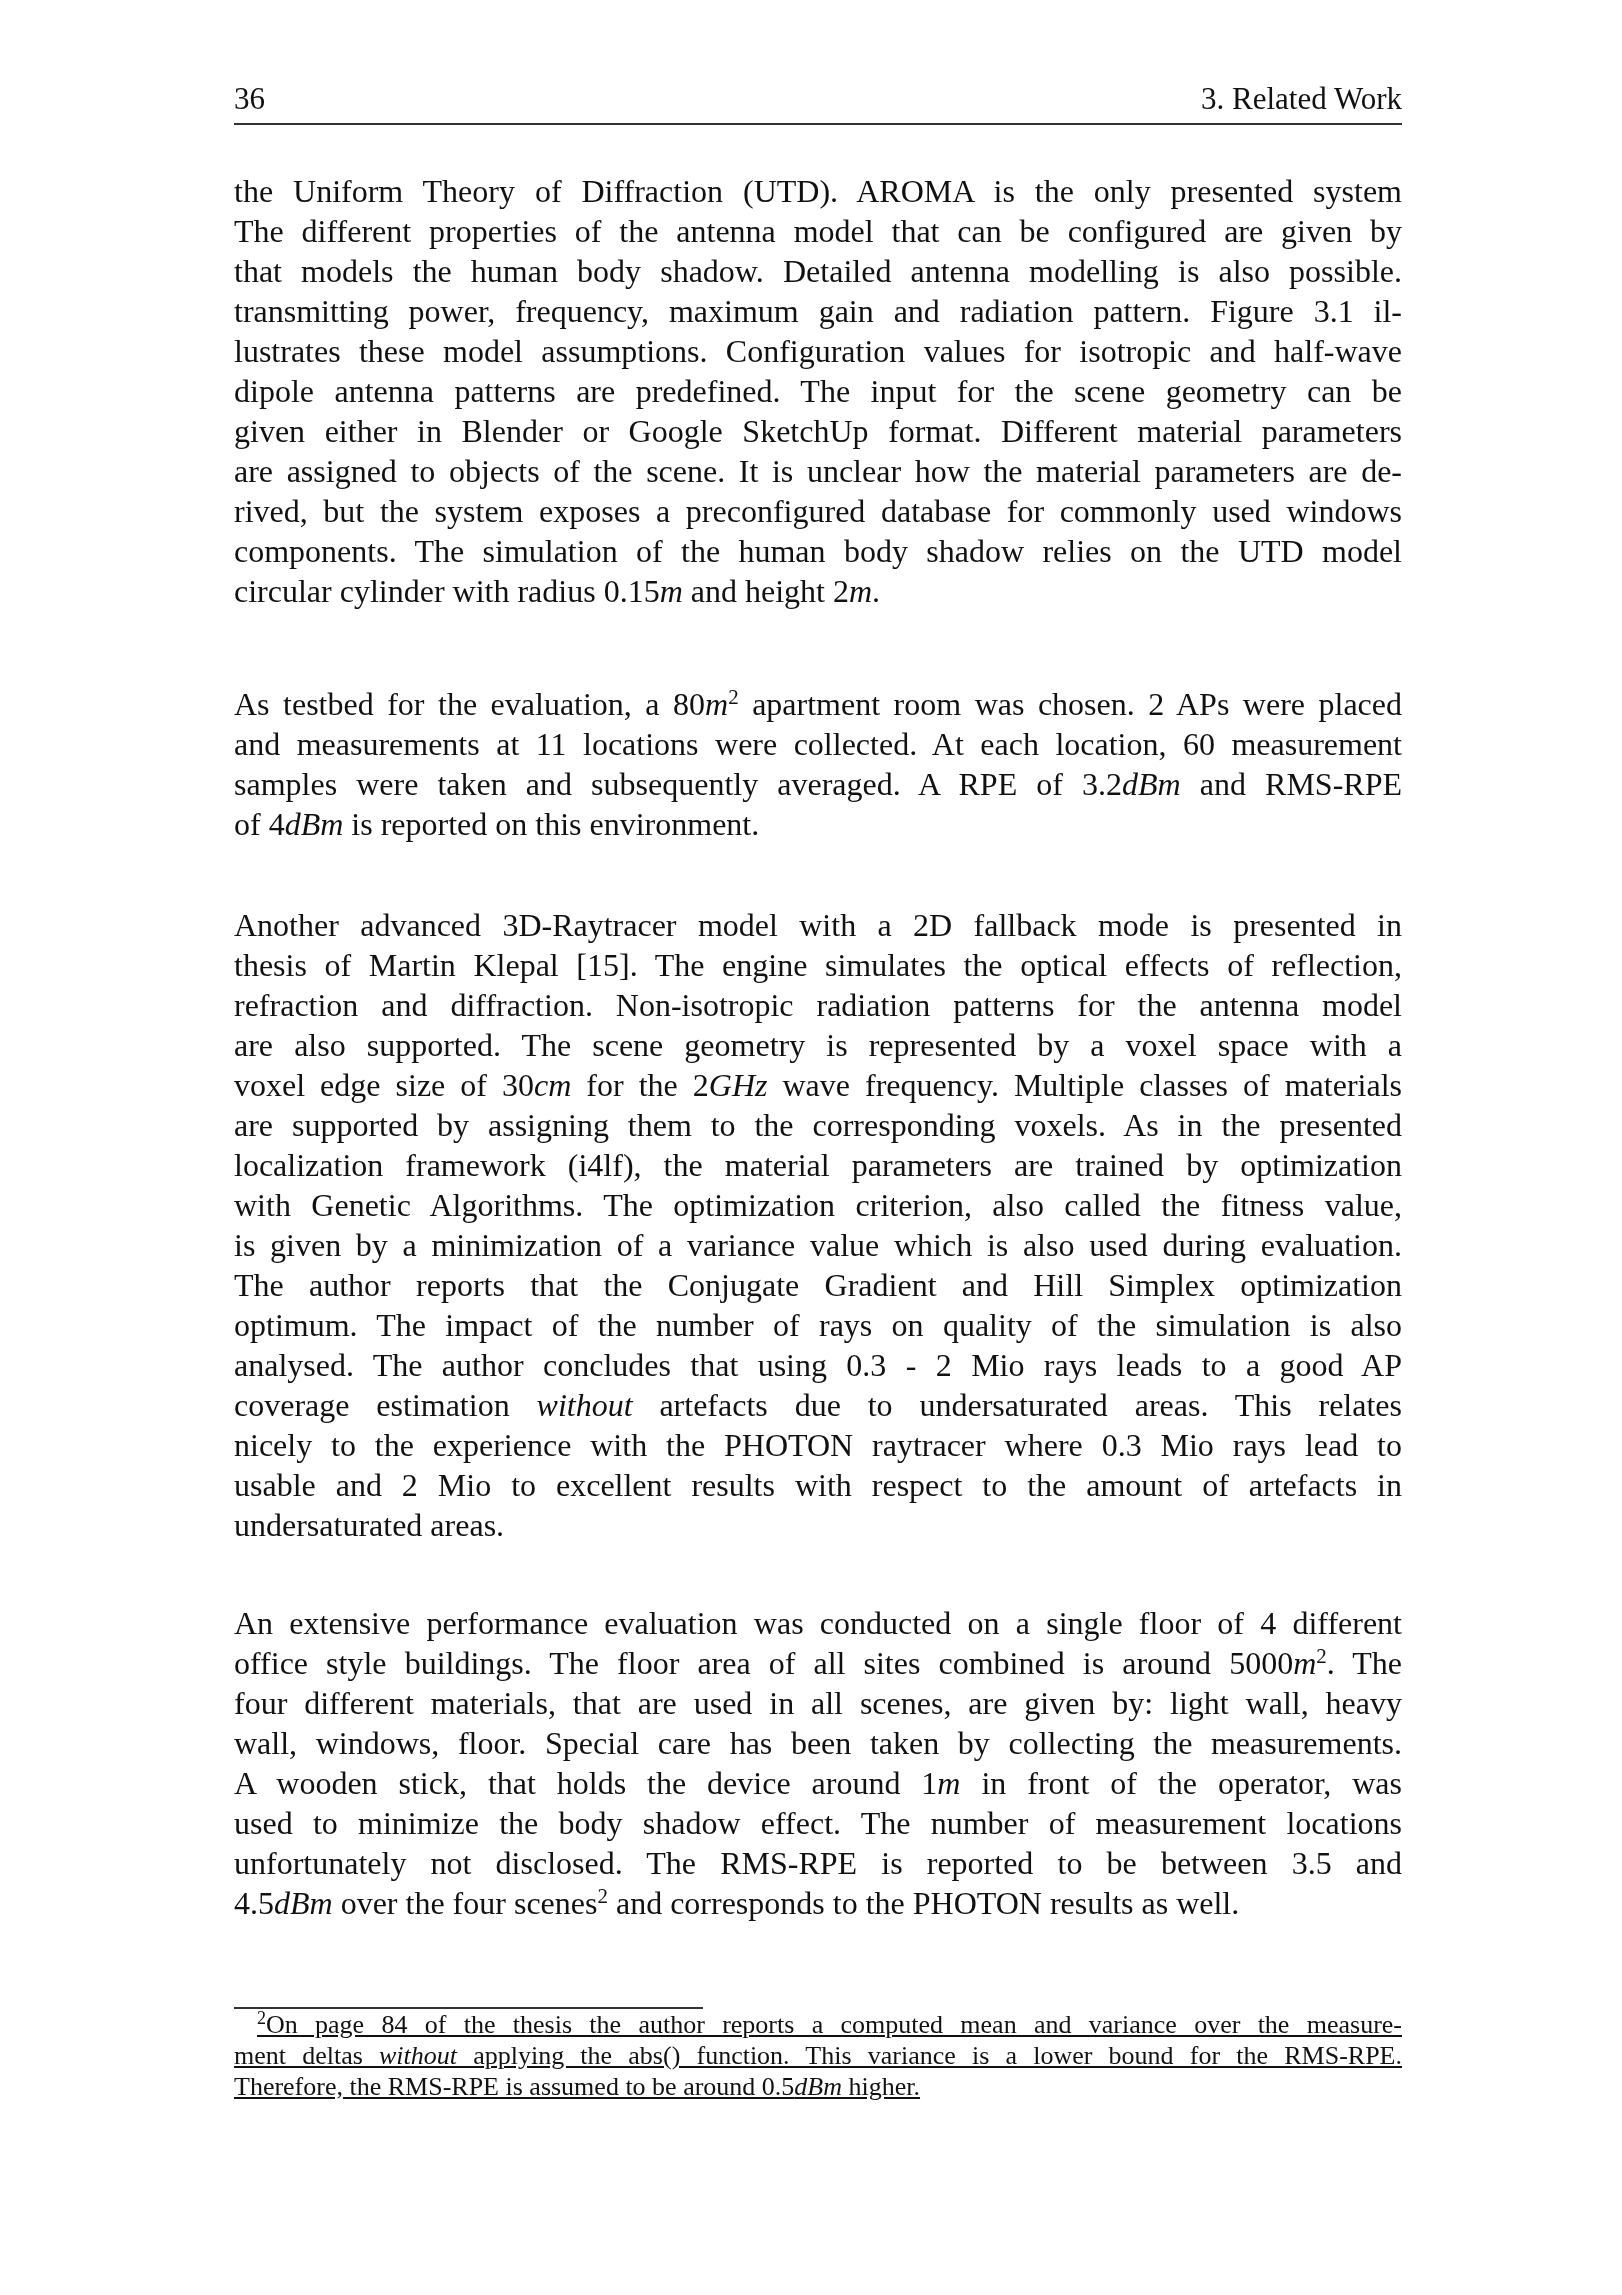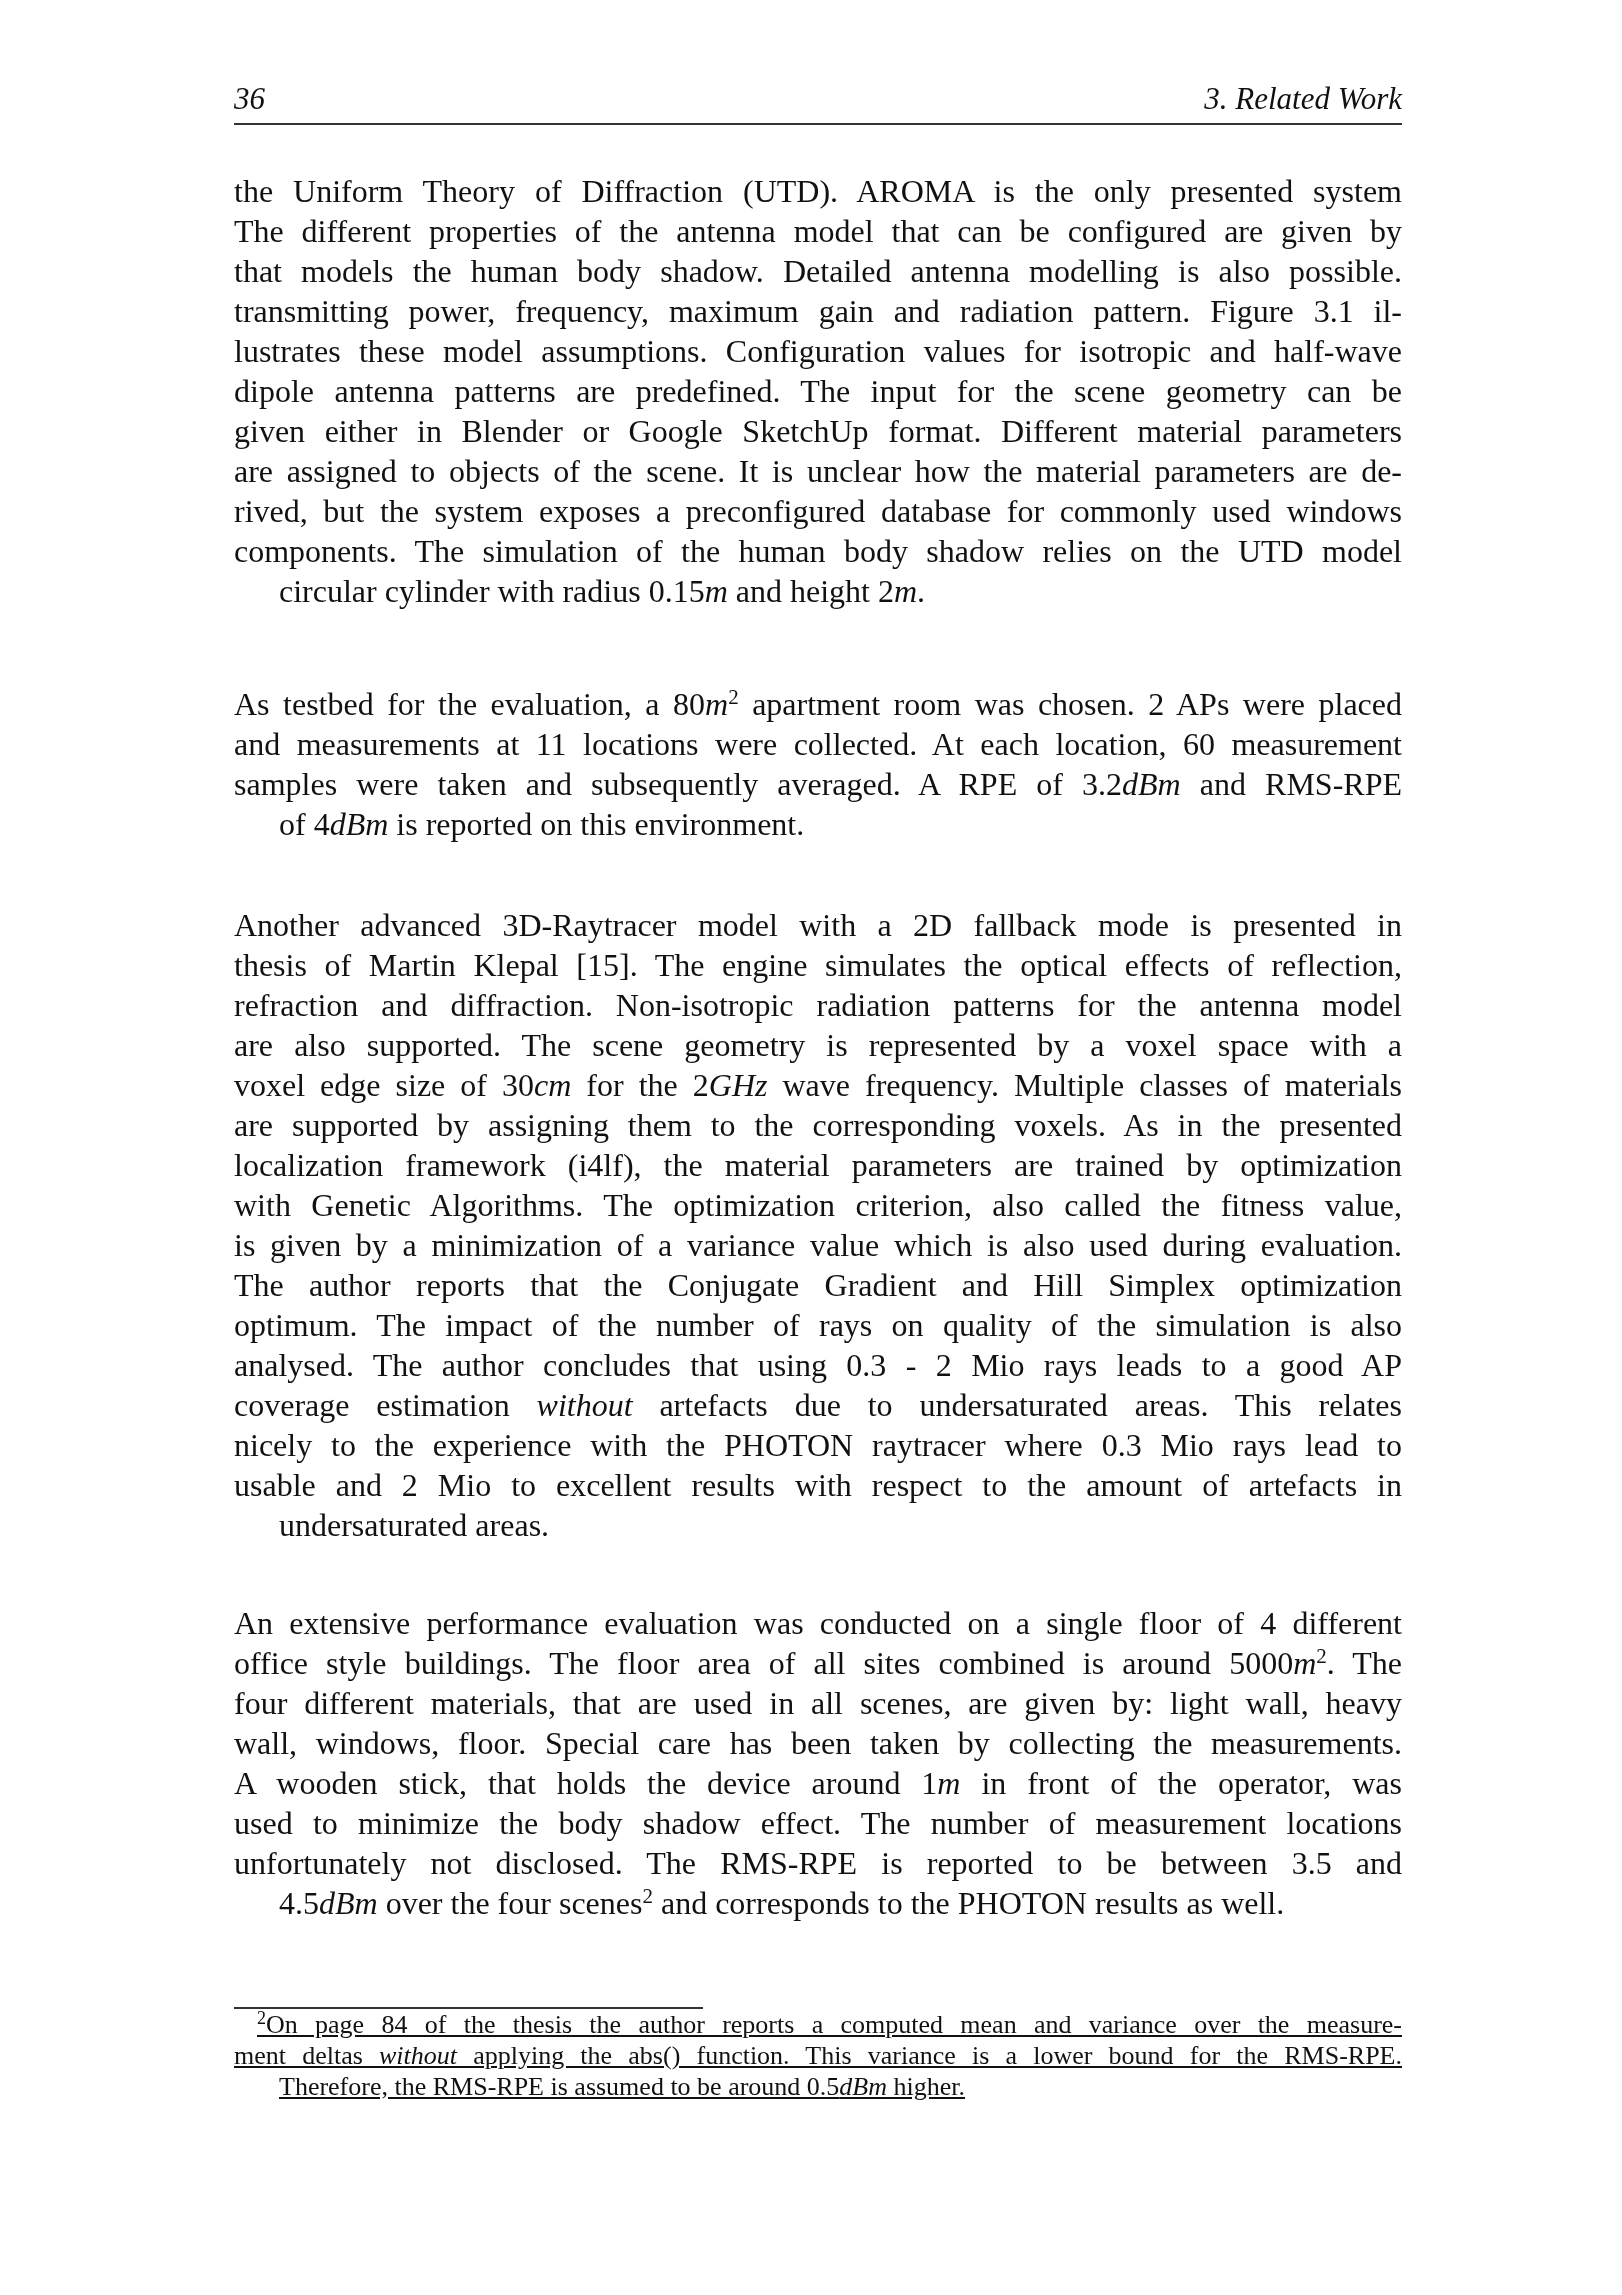--- a/index.html
+++ b/index.html
@@ -1,26 +1,26 @@
 <!DOCTYPE html>
 <html style="font-size:13px"><head>
 <meta charset="utf-8">
 <style>
   html, body { margin: 0; padding: 0; background: #ffffff; }
   body { width: 1623px; height: 2295px; position: relative; overflow: hidden;
          font-family: "Liberation Serif", "DejaVu Serif", serif; color: #111; }
   .page { position: absolute; left: 234px; top: 0; width: 1168px; }
   .header { position: absolute; top: 81px; left: 0; width: 1168px; height: 41px;
-            font-style: italic; font-size: 31px; }
+            font-size: 31px; }
   .header .num { position: absolute; left: 0; top: 0; }
   .header .chap { position: absolute; right: 0; top: 0; }
   .header-rule { position: absolute; top: 123px; left: 0; width: 1168px; height: 1.6px; background: #333; }
   .para { position: absolute; left: 0; width: 1168px; font-size: 32px; }
   .line { height: 40px; line-height: 40px; text-align: justify; text-align-last: justify; white-space: nowrap; overflow: visible; }
-  .line.last { text-align-last: left; margin-left: 45px; }
+  .line.last { text-align-last: left; }
   i.m { font-style: italic; }
   sup { font-size: 21px; line-height: 0; vertical-align: 11.4px; }
   .fn-rule { position: absolute; top: 2007px; left: 0; width: 469px; height: 1.6px; background: #333; }
   .footnote { position: absolute; top: 2009px; left: 0; width: 1168px; font-size: 26px; text-decoration: underline; }
   .footnote .line { height: 31px; line-height: 31px; }
   .footnote .first { text-indent: 23px; }
   .footnote sup { font-size: 18px; vertical-align: 9px; }
 </style>
 </head>
 <body>

